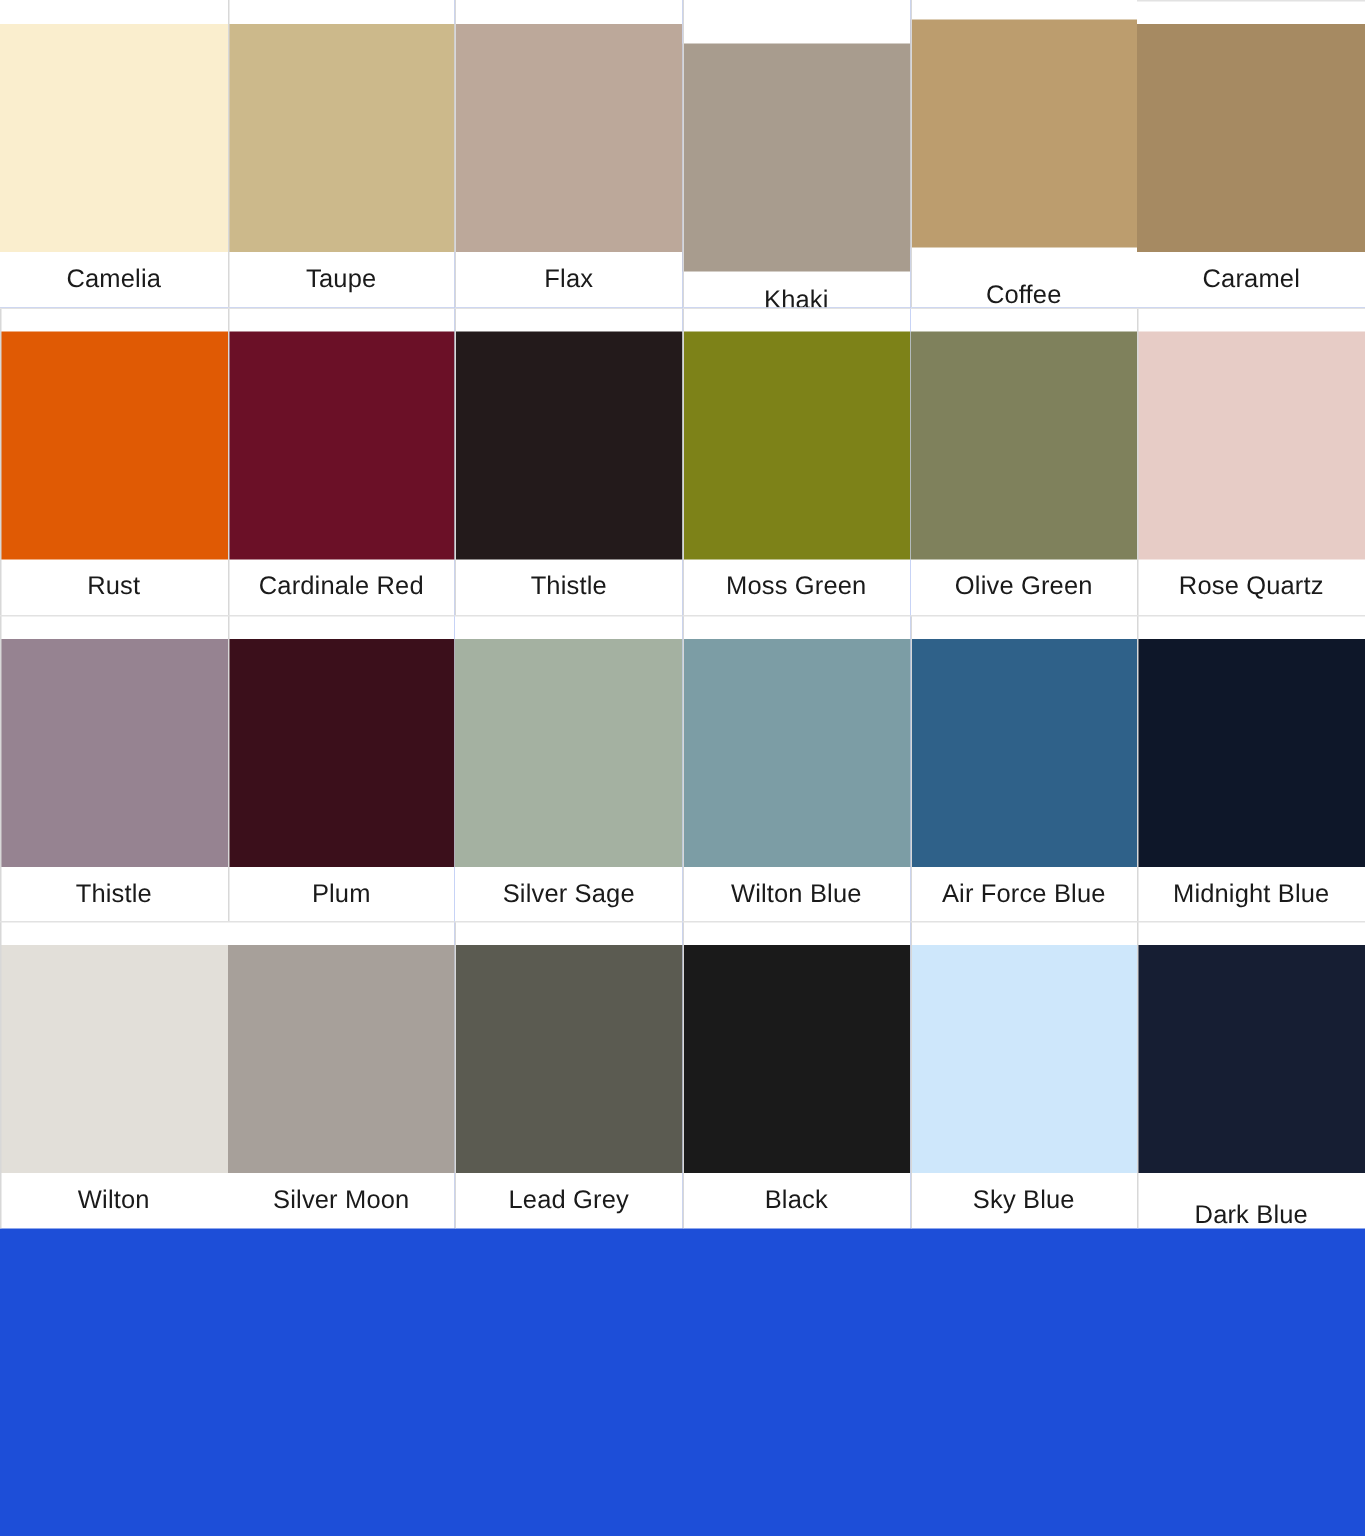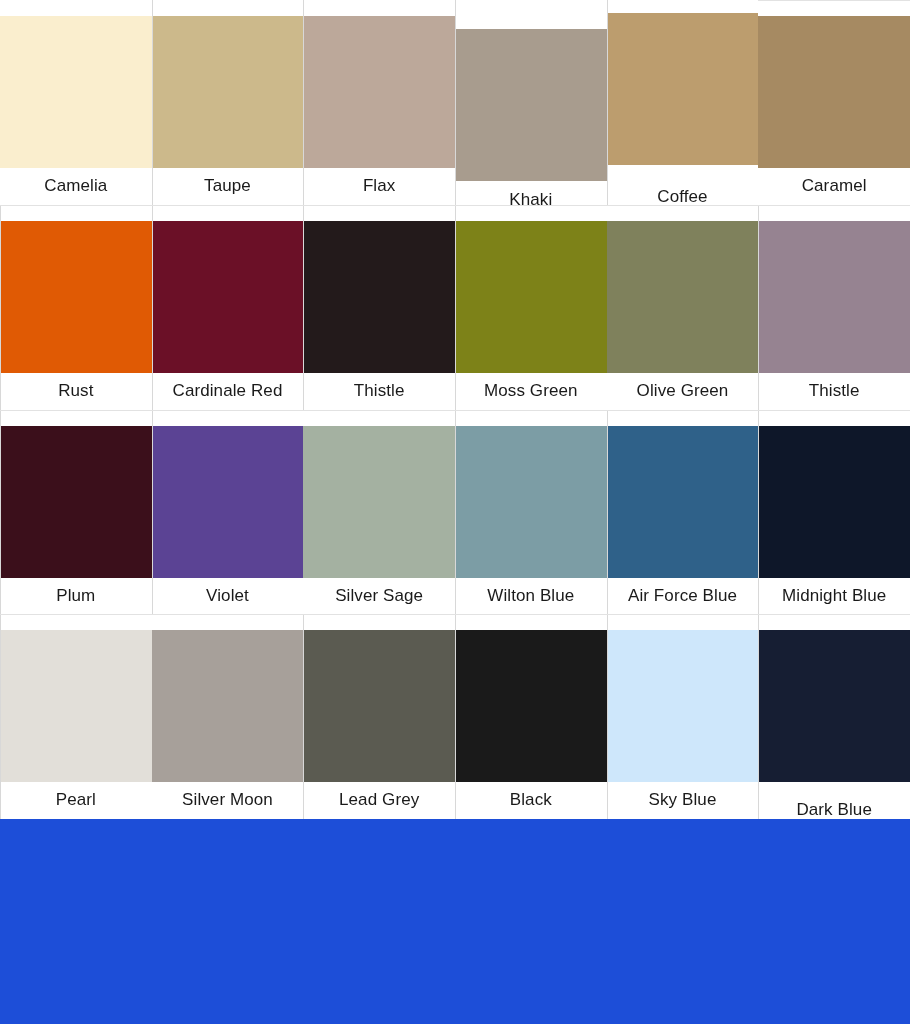--- a/index.html
+++ b/index.html
@@ -123,51 +123,51 @@
       <div class="swatch-label" style="color: rgb(26, 26, 26);">Thistle</div>
     </div>
     <div class="swatch-cell row-2 col-5">
       <div class="swatch-chip" style="background-color: rgb(125, 130, 24);"></div>
       <div class="swatch-label" style="color: rgb(26, 26, 26);">Moss Green</div>
     </div>
     <div class="swatch-cell row-3 col-1">
       <div class="swatch-chip" style="background-color: rgb(127, 129, 92);"></div>
       <div class="swatch-label" style="color: rgb(26, 26, 26);">Olive Green</div>
     </div>
+    <div class="swatch-cell row-3 col-2">
+      <div class="swatch-chip" style="background-color: rgb(231, 204, 198);"></div>
+      <div class="swatch-label" style="color: rgb(26, 26, 26);">Rose Quartz</div>
+    </div>
     <div class="swatch-cell row-3 col-3">
       <div class="swatch-chip" style="background-color: rgb(150, 131, 145);"></div>
       <div class="swatch-label" style="color: rgb(26, 26, 26); text-align: center;">Thistle</div>
     </div>
     <div class="swatch-cell row-3 col-4">
       <div class="swatch-chip" style="background-color: rgb(59, 15, 27);"></div>
       <div class="swatch-label" style="color: rgb(26, 26, 26);">Plum</div>
-    </div>
-    <div class="swatch-cell row-3 col-5">
-      <div class="swatch-chip" style="background-color: rgb(91, 67, 148);"></div>
-      <div class="swatch-label" style="color: rgb(26, 26, 26);">Violet</div>
     </div>
     <div class="swatch-cell row-4 col-1">
       <div class="swatch-chip" style="background-color: rgb(164, 177, 161);"></div>
       <div class="swatch-label" style="color: rgb(26, 26, 26);">Silver Sage</div>
     </div>
     <div class="swatch-cell row-4 col-2">
       <div class="swatch-chip" style="background-color: rgb(124, 157, 165);"></div>
       <div class="swatch-label" style="color: rgb(26, 26, 26);">Wilton Blue</div>
     </div>
     <div class="swatch-cell row-4 col-3">
       <div class="swatch-chip" style="background-color: rgb(47, 97, 137);"></div>
       <div class="swatch-label" style="color: rgb(26, 26, 26);">Air Force Blue</div>
     </div>
     <div class="swatch-cell row-4 col-4">
       <div class="swatch-chip" style="background-color: rgb(14, 23, 41);"></div>
       <div class="swatch-label" style="color: rgb(26, 26, 26);">Midnight Blue</div>
     </div>
     <div class="swatch-cell row-4 col-5">
       <div class="swatch-chip" style="background-color: rgb(226, 223, 217);"></div>
-      <div class="swatch-label" style="color: rgb(26, 26, 26);">Pearl</div>
+      <div class="swatch-label" style="color: rgb(26, 26, 26);">Wilton</div>
     </div>
     <div class="swatch-cell row-5 col-1">
       <div class="swatch-chip" style="background-color: rgb(167, 160, 154);"></div>
       <div class="swatch-label" style="color: rgb(26, 26, 26);">Silver Moon</div>
     </div>
     <div class="swatch-cell row-5 col-2">
       <div class="swatch-chip" style="background-color: rgb(91, 91, 81);"></div>
       <div class="swatch-label" style="color: rgb(26, 26, 26);">Lead Grey</div>
     </div>
     <div class="swatch-cell row-5 col-3">

